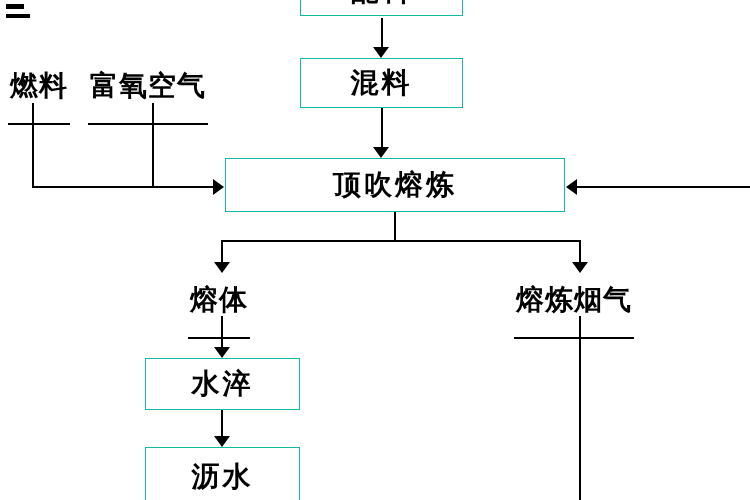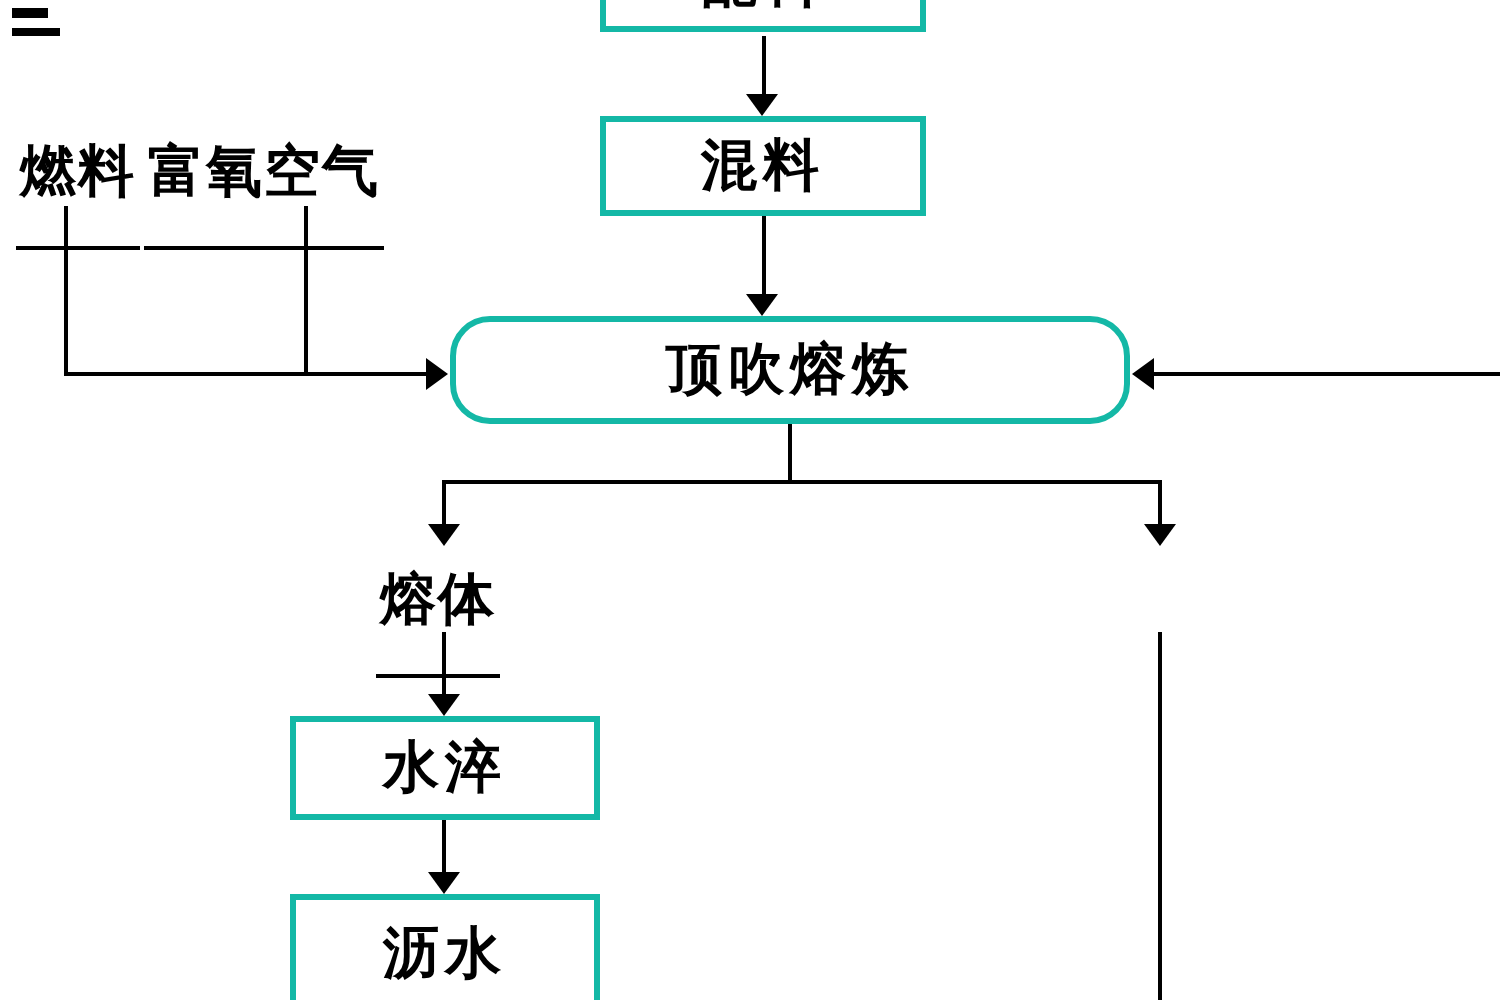--- a/index.html
+++ b/index.html
@@ -7,21 +7,21 @@
     width:750px;height:500px;
     background:#ffffff;
     font-family:"Liberation Serif","DejaVu Serif",serif;
   }
   .canvas{
     position:relative;width:750px;height:500px;
     overflow:hidden;background:#ffffff;color:#000;
   }
   .box{
     position:absolute;
-    border:3px solid #14b8a6;
+    border:1px solid #14b8a6;
     background:#fff;
     display:flex;align-items:center;justify-content:center;
     font-size:28px;font-weight:600;letter-spacing:3px;
     box-sizing:border-box;
   }
   .flabel{
     position:absolute;
     font-size:28px;font-weight:600;letter-spacing:1px;
     border-bottom:2px solid #000;
     padding:0 2px 18px 2px;
@@ -32,27 +32,27 @@
   .vline{width:2px;}
   .arr{position:absolute;width:0;height:0;}
   .arr-down{border-left:8px solid transparent;border-right:8px solid transparent;border-top:11px solid #000;}
   .arr-right{border-top:8px solid transparent;border-bottom:8px solid transparent;border-left:11px solid #000;}
   .arr-left{border-top:8px solid transparent;border-bottom:8px solid transparent;border-right:11px solid #000;}
   .mark{position:absolute;background:#000;}
 
   
   #box-top{left:300px;top:-34px;width:163px;height:50px;}
   #box-mix{left:300px;top:58px;width:163px;height:50px;}
-  #box-smelt{left:225px;top:158px;width:340px;height:54px;border-radius:20px;}
+  #box-smelt{left:225px;top:158px;width:340px;height:54px;}
   #box-quench{left:145px;top:358px;width:155px;height:52px;align-items:center;}
   #box-drain{left:145px;top:447px;width:155px;height:60px;}
 
   
   #label-fuel{left:8px;top:67px;}
-  #label-oxygen{left:72px;top:67px;font-family:Liberation Serif, serif;}
+  #label-oxygen{left:88px;top:67px;font-family:Liberation Serif, serif;}
   #label-melt{left:188px;top:281px;}
   #label-flue{left:514px;top:281px;}
 
   
   #v-top-mix{left:381px;top:18px;height:29px;}
   #a-top-mix{left:373px;top:47px;}
   #v-mix-smelt{left:381px;top:108px;height:39px;}
   #a-mix-smelt{left:373px;top:147px;}
   #v-fuel{left:32px;top:103px;height:84px;}
   #v-oxygen{left:152px;top:103px;height:84px;}
@@ -96,20 +96,21 @@
   <div class="box" id="box-quench">
     <span>水淬</span>
   </div>
   <div class="box" id="box-drain">
     <span>沥水</span>
   </div>
 
   <div class="flabel" id="label-fuel">燃料</div>
   <div class="flabel" id="label-oxygen">富氧空气</div>
   <div class="flabel" id="label-melt">熔体</div>
+  <div class="flabel" id="label-flue">熔炼烟气</div>
 
   <div class="vline" id="v-top-mix"></div>
   <div class="arr arr-down" id="a-top-mix"></div>
 
   <div class="vline" id="v-mix-smelt"></div>
   <div class="arr arr-down" id="a-mix-smelt"></div>
 
   <div class="vline" id="v-fuel"></div>
   <div class="vline" id="v-oxygen"></div>
   <div class="hline" id="h-inputs"></div>

